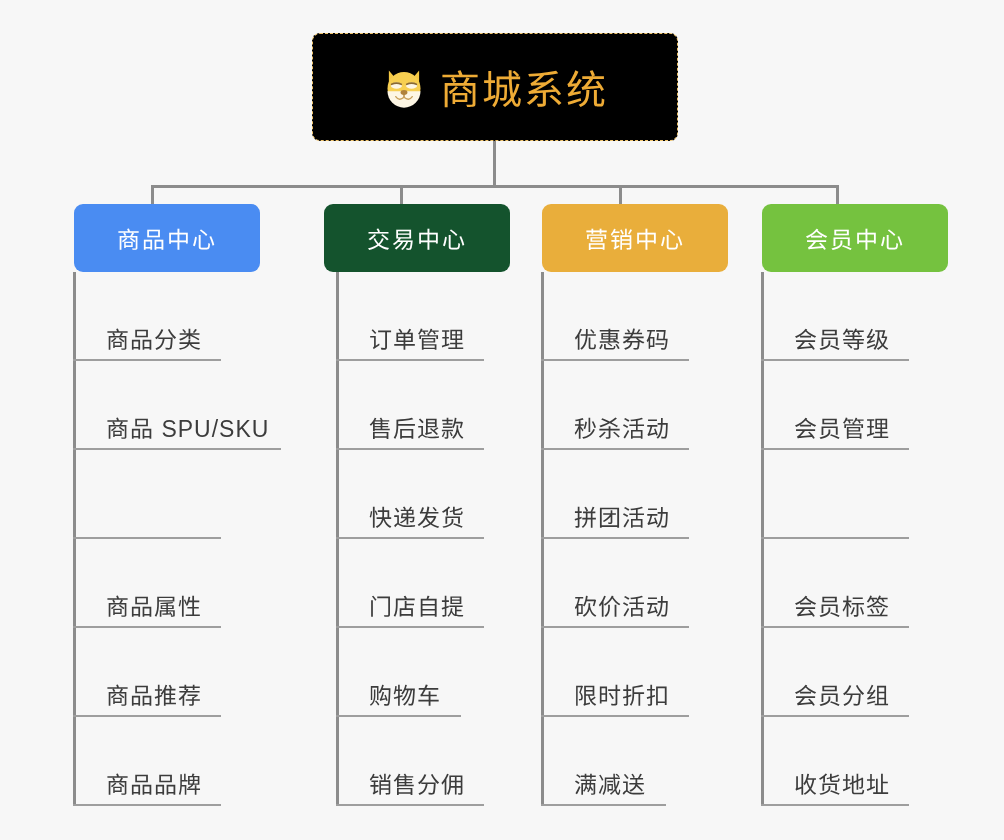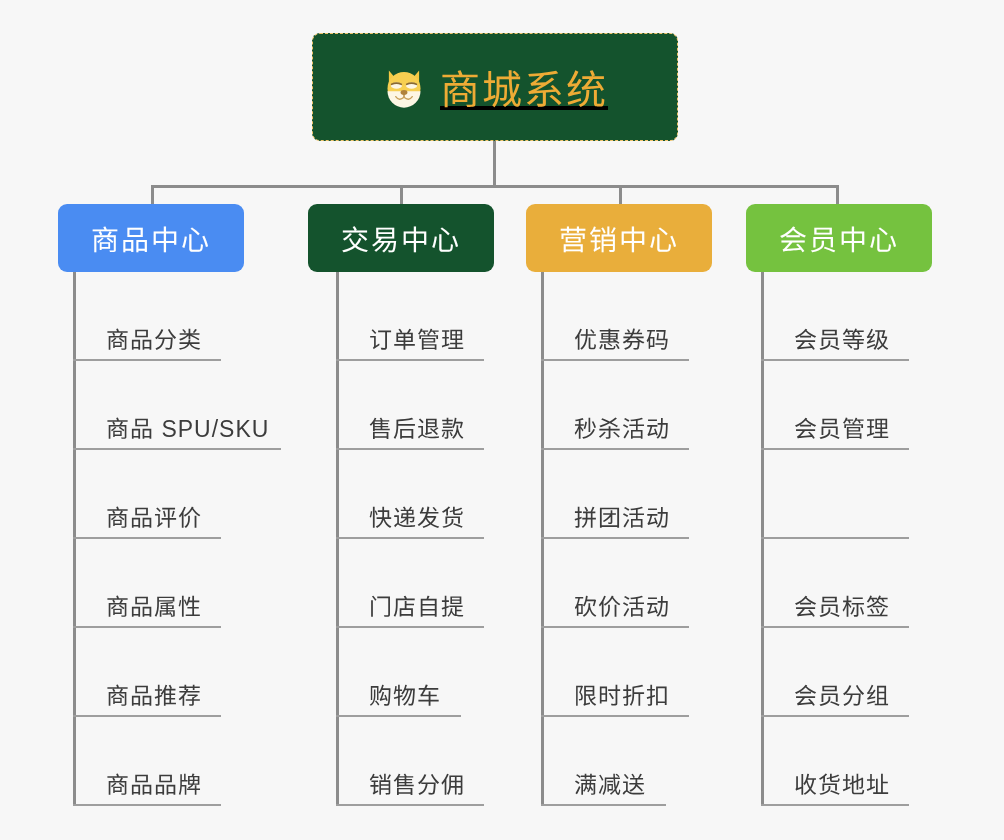--- a/index.html
+++ b/index.html
@@ -40,28 +40,27 @@
   .conn.h { height: 3px; }
 
   
   .root-node {
     position: absolute;
     left: 312px;
     top: 33px;
     width: 366px;
     height: 108px;
     box-sizing: border-box;
-    background: #14532d;
+    background: #000000;
     border: 1px dashed #f0c36a;
     border-radius: 8px;
     display: flex;
     align-items: center;
     justify-content: center;
     gap: 14px;
-    text-decoration: underline;
   }
   .root-icon {
     font-size: 40px;
     line-height: 1;
     display: block;
   }
   .root-icon svg { display: block; }
   .root-title {
     font-size: 40px;
     color: #eeab35;
@@ -76,23 +75,24 @@
     top: 204px;
   }
   .branch-header {
     box-sizing: border-box;
     height: 68px;
     border-radius: 9px;
     display: flex;
     align-items: center;
     justify-content: center;
     color: #ffffff;
-    font-size: 28px;
+    font-size: 23px;
     letter-spacing: 2px;
     white-space: nowrap;
+    margin-left: 16px;
   }
 
   .leaf-list {
     position: relative;
     margin-top: 0;
     padding-top: 0;
   }
   .leaf {
     position: relative;
     height: 89px;
@@ -169,21 +169,20 @@
           <div class="leaf">
             <div class="leaf-underline" style="width: 148px;"></div>
             <div class="leaf-label">商品分类</div>
           </div>
           <div class="leaf">
             <div class="leaf-underline" style="width: 208px;"></div>
             <div class="leaf-label">商品 SPU/SKU</div>
           </div>
           <div class="leaf">
             <div class="leaf-underline" style="width: 148px;"></div>
-            <div class="leaf-label">商品评价</div>
           </div>
           <div class="leaf">
             <div class="leaf-underline" style="width: 148px;"></div>
             <div class="leaf-label">商品属性</div>
           </div>
           <div class="leaf">
             <div class="leaf-underline" style="width: 148px;"></div>
             <div class="leaf-label">商品推荐</div>
           </div>
           <div class="leaf">

